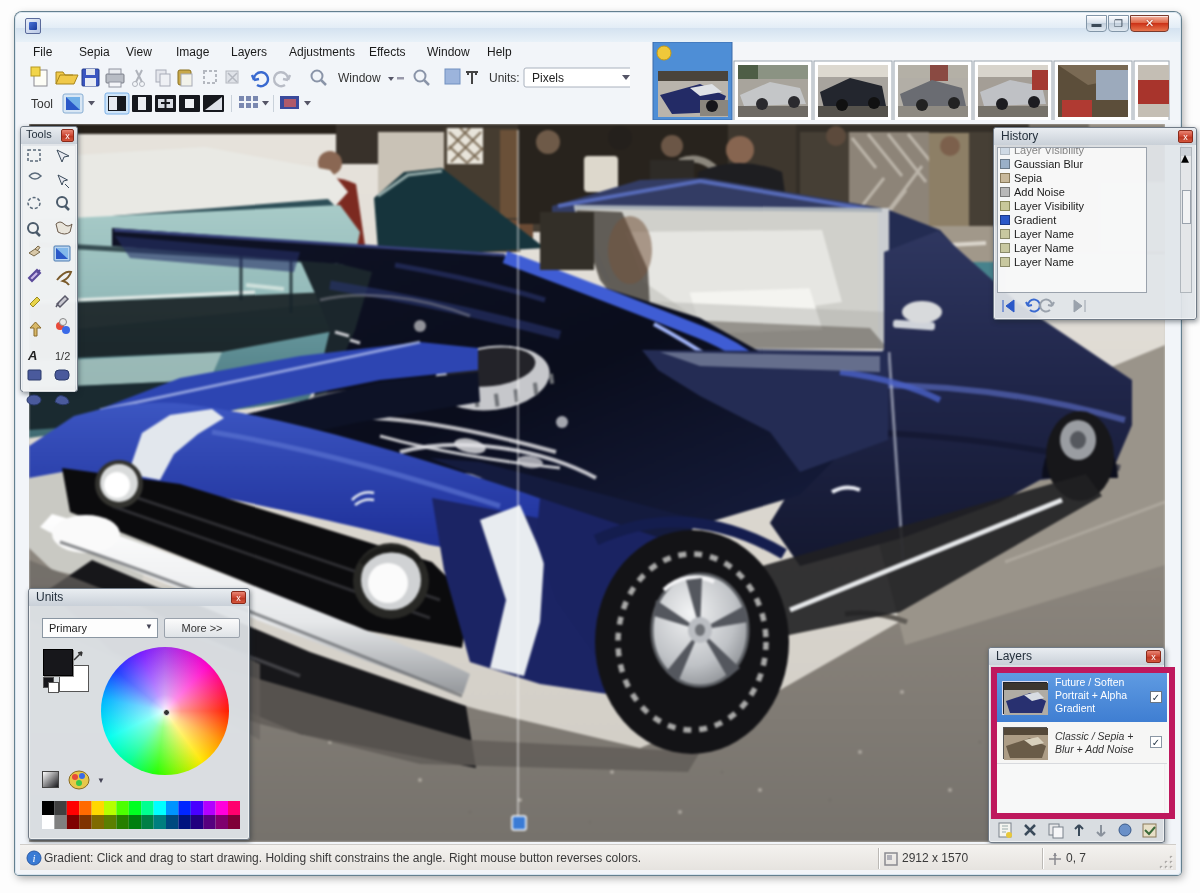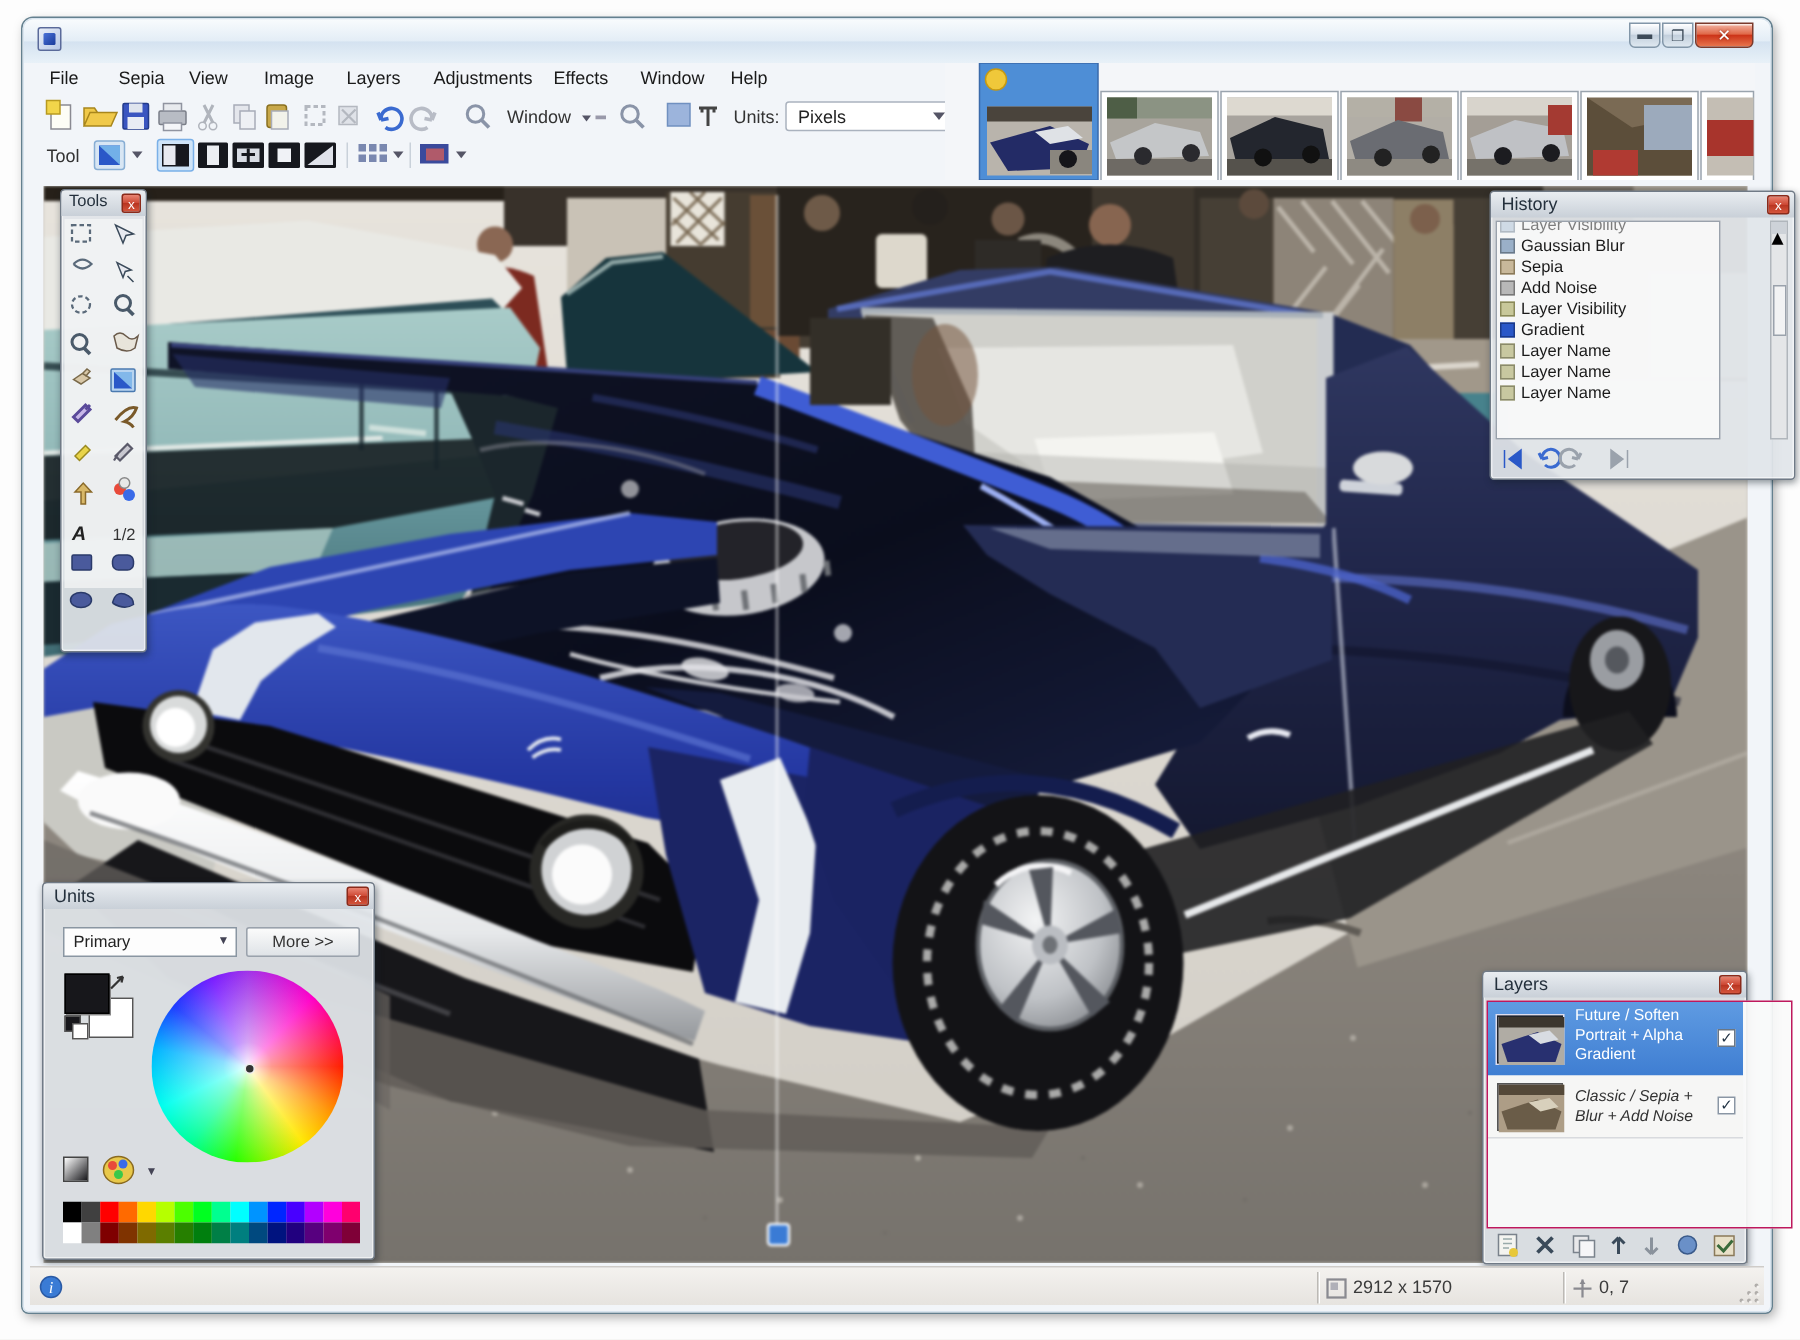--- a/index.html
+++ b/index.html
@@ -494,21 +494,21 @@
   </g>
   <ellipse cx="700" cy="630" rx="12" ry="13" fill="#babdc2"></ellipse>
   <ellipse cx="700" cy="630" rx="5" ry="6" fill="#6e7176"></ellipse>
   <path d="M596,540 Q688,498 784,554" stroke="#141d4e" stroke-width="11" fill="none"></path>
 
   <rect x="517" y="130" width="2" height="697" fill="#ffffff" opacity="0.45"></rect>
   <rect x="512" y="816" width="14" height="14" rx="2" fill="#3a7bd5" stroke="#ffffff" stroke-width="1.5"></rect>
   </svg>
   </div>
 
-  <div class="pal" id="ptools" style="left:40px;top:126px;width:58px;height:309px;">
+  <div class="pal" id="ptools" style="left:20px;top:126px;width:58px;height:266px;">
     <div class="paltitle" style="font-size:11px;padding-left:5px;">Tools</div>
     <div class="palx" style="width:13px;">x</div>
     <svg width="56" height="269" viewBox="0 0 56 269" style="position:absolute;left:0;top:19px">
       <rect x="2" y="0" width="52" height="246" fill="#f4f5f6" opacity="0.75"></rect>
       <g transform="translate(0,2)">
         <rect x="7" y="2" width="12" height="11" fill="none" stroke="#5a6a7a" stroke-dasharray="3 2" stroke-width="1.5"></rect>
         <path d="M36,2 l5,12 2,-5 5,-1 z" fill="#e8eaf0" stroke="#3a4a5a"></path>
         <path d="M8,28 q6,-6 12,0 q-6,6 -12,0" fill="none" stroke="#5a6a7a" stroke-width="1.5"></path>
         <path d="M37,27 l4,10 1.5,-4 4,-1 z M44,36 l4,4" fill="#e8eaf0" stroke="#3a4a5a"></path>
         <ellipse cx="13" cy="55" rx="6" ry="5.5" fill="none" stroke="#5a6a7a" stroke-dasharray="3 2" stroke-width="1.5"></ellipse>
@@ -656,21 +656,21 @@
           <rect x="173.6" y="0" width="12.4" height="14" fill="#7f006e"></rect>
             <rect x="186" y="0" width="12.4" height="14" fill="#7f0037"></rect>
         </g>
       </svg>
     </div>
   </div>
 
   <div class="pal" id="players" style="left:988px;top:647px;width:177px;height:196px;">
     <div class="paltitle">Layers</div>
     <div class="palx">x</div>
-    <div style="position:absolute;left:2px;top:19px;width:204px;height:152px;background:rgba(250,250,250,0.92);border:1px solid #be185d;">
+    <div style="position:absolute;left:2px;top:19px;width:184px;height:152px;background:rgba(250,250,250,0.92);border:6px solid #be185d;">
       <div style="position:absolute;left:0;top:0;width:170px;height:49px;background:linear-gradient(#5f9be2,#3f7ed2);">
         <div style="position:absolute;left:6px;top:9px;width:44px;height:32px;background:#8a8a92;border:1px solid #20242c;box-shadow:0 0 0 1px #dde;">
           <svg width="44" height="32">
               <rect width="44" height="32" fill="#b0aca4"></rect>
               <rect width="44" height="7" fill="#3c362e"></rect>
               <polygon points="2,18 26,10 42,18 38,30 6,30" fill="#283070"></polygon>
               <polygon points="20,12 34,9 40,15 28,18" fill="#d8dce2"></polygon>
             </svg>
         </div>
         <div style="position:absolute;left:58px;top:3px;font-size:10.5px;line-height:13px;color:#fff;">Future / Soften<br>Portrait + Alpha<br>Gradient</div>
@@ -702,20 +702,21 @@
       <rect x="146" y="4" width="13" height="13" fill="#e8e0c8" stroke="#8a7a5a"></rect>
         <path d="M148,10 l4,4 6,-7" stroke="#3a6a3a" stroke-width="2" fill="none"></path>
     </svg>
   </div>
   <div id="status">
     <svg width="16" height="16" style="position:absolute;left:6px;top:5px">
         <circle cx="8" cy="8" r="7" fill="#3a7bd5"></circle>
         <circle cx="8" cy="8" r="7" fill="none" stroke="#2a5aa5"></circle>
         <text x="8" y="12" font-size="11" fill="#fff" text-anchor="middle" font-style="italic" font-family="Liberation Serif">i</text>
       </svg>
+    <div id="stxt">Gradient: Click and drag to start drawing. Holding shift constrains the angle. Right mouse button reverses colors.</div>
     <div class="ssep" style="left:858px"></div>
     <div class="ssep" style="left:1022px"></div>
     <svg width="14" height="14" style="position:absolute;left:864px;top:7px">
         <rect x="1" y="1" width="12" height="12" fill="none" stroke="#8a8a90" stroke-width="1.5"></rect>
         <rect x="3" y="3" width="5" height="5" fill="#b0b0b8"></rect>
       </svg>
     <div style="position:absolute;left:882px;top:6px;">2912 x 1570</div>
     <svg width="14" height="14" style="position:absolute;left:1028px;top:7px">
         <path d="M7,1 v12 M1,7 h12" stroke="#8a8a90" stroke-width="1.5"></path>
         <path d="M7,1 l-2,3 h4 z" fill="#8a8a90"></path>

